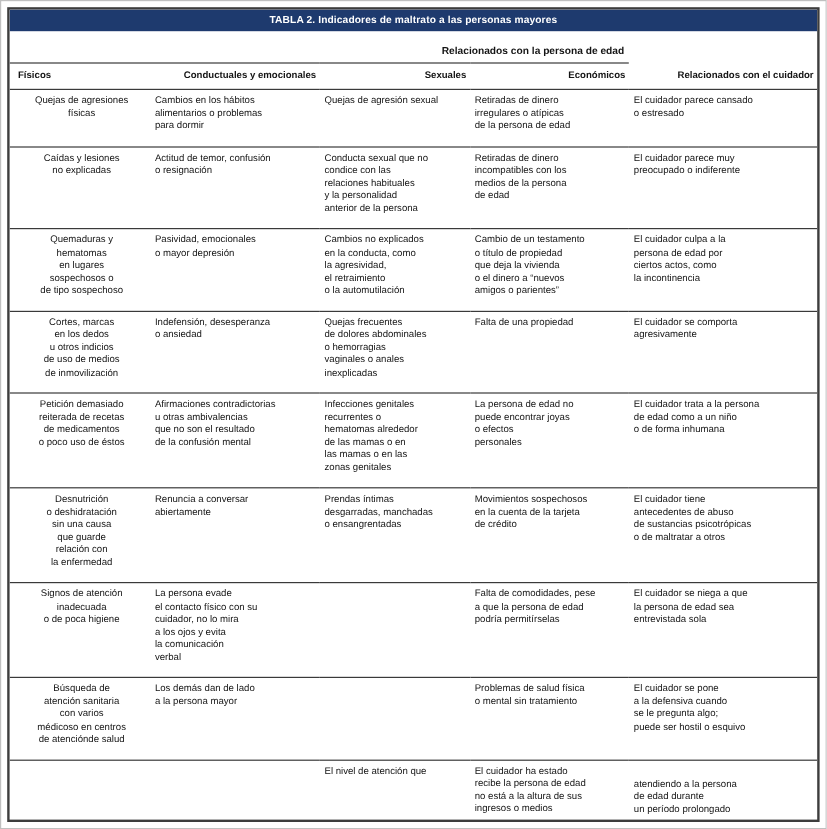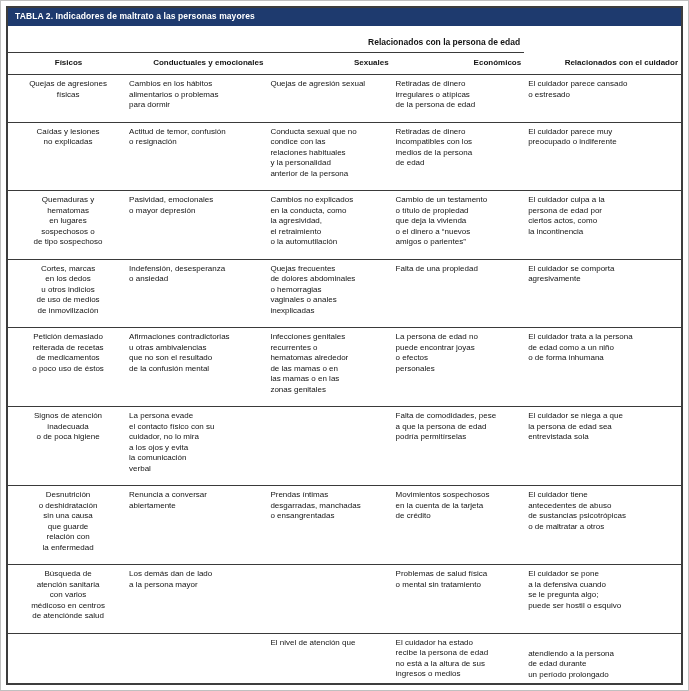--- a/index.html
+++ b/index.html
@@ -24,20 +24,21 @@
     overflow: hidden;
   }
   .titlebar {
     background: var(--title-bar-bg, #1e3a6e);
     color: var(--title-bar-text, #ffffff);
     font-weight: bold;
     font-size: 8.5px;
     line-height: 11px;
     padding: 3px 7px 4px;
     letter-spacing: 0.1px;
+    text-align: center;
   }
   table.tbl {
     width: 100%;
     border-collapse: collapse;
     table-layout: fixed;
     font-size: 8px;
     line-height: 10.5px;
     color: #141414;
   }
   th.group-th {
@@ -53,21 +54,21 @@
   }
   th.col-th {
     font-weight: bold;
     font-size: 8px;
     text-align: right;
     vertical-align: bottom;
     padding: 5px 3px 6px;
     border-bottom: 1px solid var(--rule, #3a3a3a);
   }
   th.col-th.th-left {
-    text-align: center;
+    text-align: left;
     padding-left: 7px;
   }
   td {
     vertical-align: top;
     padding: 4px 4px 11px;
     border-bottom: 1px solid var(--rule, #3a3a3a);
     white-space: pre-line;
     overflow: hidden;
   }
   td.c0 {
@@ -201,58 +202,58 @@
 zonas genitales</td>
             <td class="c3">La persona de edad no
 puede encontrar joyas
 o efectos
 personales</td>
             <td class="c4">El cuidador trata a la persona
 de edad como a un niño
 o de forma inhumana</td>
           </tr>
           <tr>
-            <td class="c0">Signos de atención
-inadecuada
-o de poca higiene</td>
-            <td class="c1">La persona evade
-el contacto físico con su
-cuidador, no lo mira
-a los ojos y evita
-la comunicación
-verbal</td>
-            <td class="c2"></td>
-            <td class="c3">Falta de comodidades, pese
-a que la persona de edad
-podría permitírselas</td>
-            <td class="c4">El cuidador se niega a que
-la persona de edad sea
-entrevistada sola</td>
-          </tr>
-          <tr>
             <td class="c0">Desnutrición
 o deshidratación
 sin una causa
 que guarde
 relación con
 la enfermedad</td>
             <td class="c1">Renuncia a conversar
 abiertamente</td>
             <td class="c2">Prendas íntimas
 desgarradas, manchadas
 o ensangrentadas</td>
             <td class="c3">Movimientos sospechosos
 en la cuenta de la tarjeta
 de crédito</td>
             <td class="c4">El cuidador tiene
 antecedentes de abuso
 de sustancias psicotrópicas
 o de maltratar a otros</td>
           </tr>
           <tr>
+            <td class="c0">Signos de atención
+inadecuada
+o de poca higiene</td>
+            <td class="c1">La persona evade
+el contacto físico con su
+cuidador, no lo mira
+a los ojos y evita
+la comunicación
+verbal</td>
+            <td class="c2"></td>
+            <td class="c3">Falta de comodidades, pese
+a que la persona de edad
+podría permitírselas</td>
+            <td class="c4">El cuidador se niega a que
+la persona de edad sea
+entrevistada sola</td>
+          </tr>
+          <tr>
             <td class="c0">Búsqueda de
 atención sanitaria
 con varios
 médicoso en centros
 de atenciónde salud</td>
             <td class="c1">Los demás dan de lado
 a la persona mayor</td>
             <td class="c2"></td>
             <td class="c3">Problemas de salud física
 o mental sin tratamiento</td>

